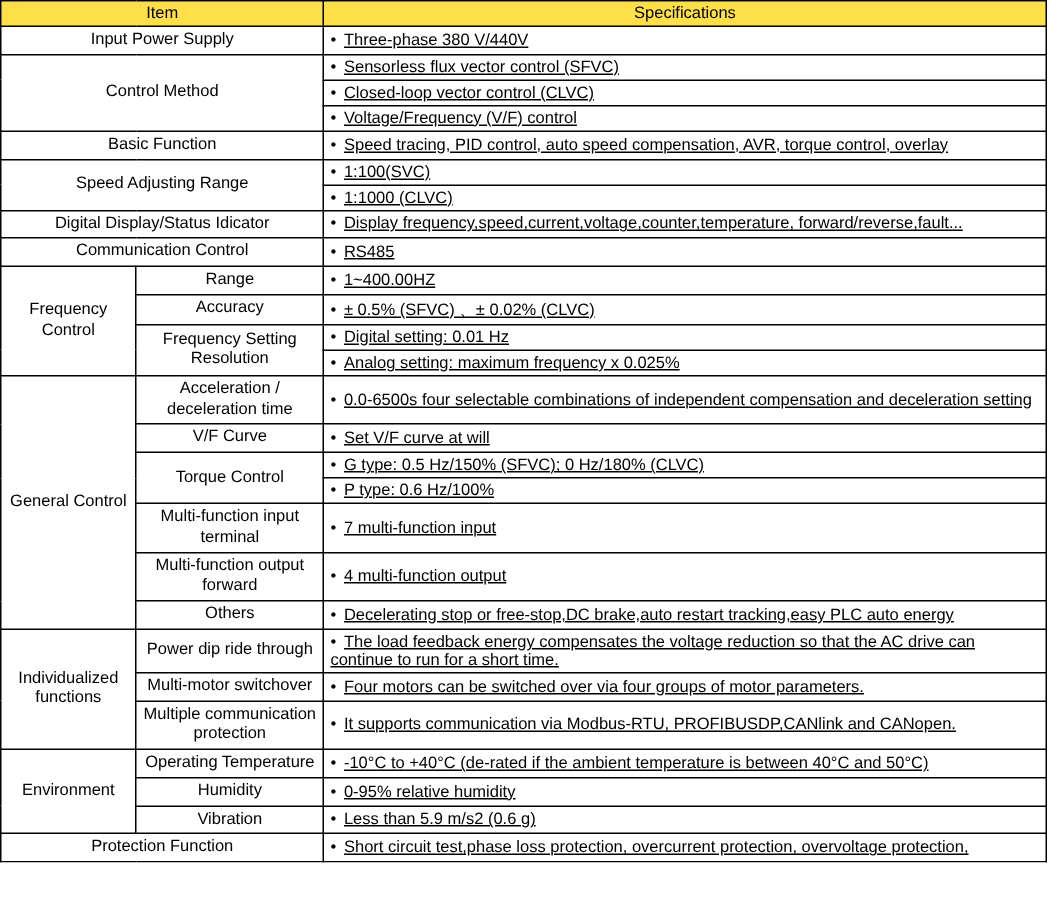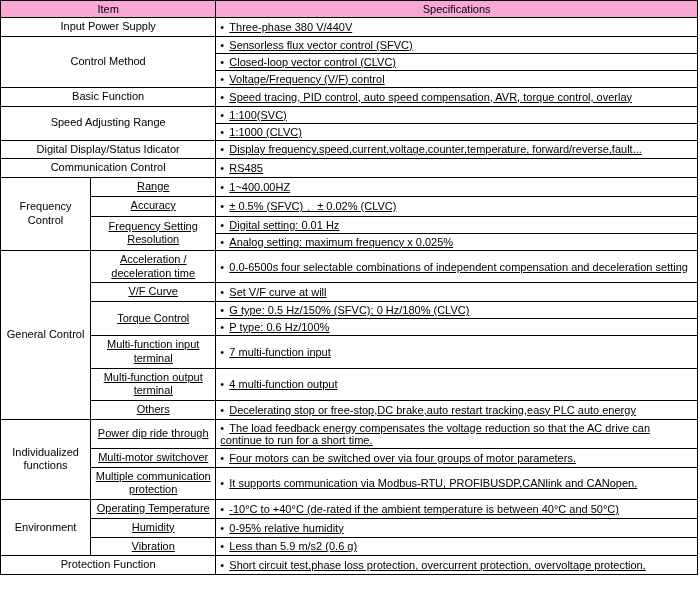--- a/index.html
+++ b/index.html
@@ -23,32 +23,31 @@
   #spec-table td, #spec-table th {
     border: 1px solid #000;
     padding: 2px 4px;
     font-size: 11px;
     font-weight: normal;
     vertical-align: middle;
   }
   th.head-cell {
     text-align: center;
     font-weight: bold;
-    background: #f9a8d4;
+    background: #fde047;
     font-size: 11.5px;
     padding: 3px 4px;
   }
   td.cat-cell {
     text-align: center;
     vertical-align: middle;
   }
   td.sub-cell {
     text-align: center;
     vertical-align: middle;
-    text-decoration: underline;
   }
   td.spec-cell {
     text-align: left;
     padding-left: 6px;
     vertical-align: middle;
     text-decoration: underline;
   }
   td.spec-cell .bullet {
     display: inline-block;
     width: 9px;
@@ -137,21 +136,21 @@
         <td class="spec-cell"><span class="bullet">•</span><span>G type: 0.5 Hz/150% (SFVC); 0 Hz/180% (CLVC)</span></td>
       </tr>
       <tr>
         <td class="spec-cell"><span class="bullet">•</span><span>P type: 0.6 Hz/100%</span></td>
       </tr>
       <tr>
         <td class="sub-cell" rowspan="1"><span class="nowrapline">Multi-function input terminal</span></td>
         <td class="spec-cell"><span class="bullet">•</span><span>7 multi-function input</span></td>
       </tr>
       <tr>
-        <td class="sub-cell" rowspan="1"><span class="nowrapline">Multi-function output terminal</span></td>
+        <td class="sub-cell" rowspan="1"><span class="nowrapline">Multi-function output forward</span></td>
         <td class="spec-cell"><span class="bullet">•</span><span>4 multi-function output</span></td>
       </tr>
       <tr>
         <td class="sub-cell" rowspan="1"><span class="nowrapline">Others</span></td>
         <td class="spec-cell"><span class="bullet">•</span><span>Decelerating stop or free-stop,DC brake,auto restart tracking,easy PLC auto energy</span></td>
       </tr>
       <tr>
         <td class="cat-cell" colspan="1" rowspan="3"><span class="nowrapline">Individualized functions</span></td>
         <td class="sub-cell" rowspan="1"><span class="nowrapline">Power dip ride through</span></td>
         <td class="spec-cell"><span class="bullet">•</span><span>The load feedback energy compensates the voltage reduction so that the AC drive can continue to run for a short time.</span></td>

